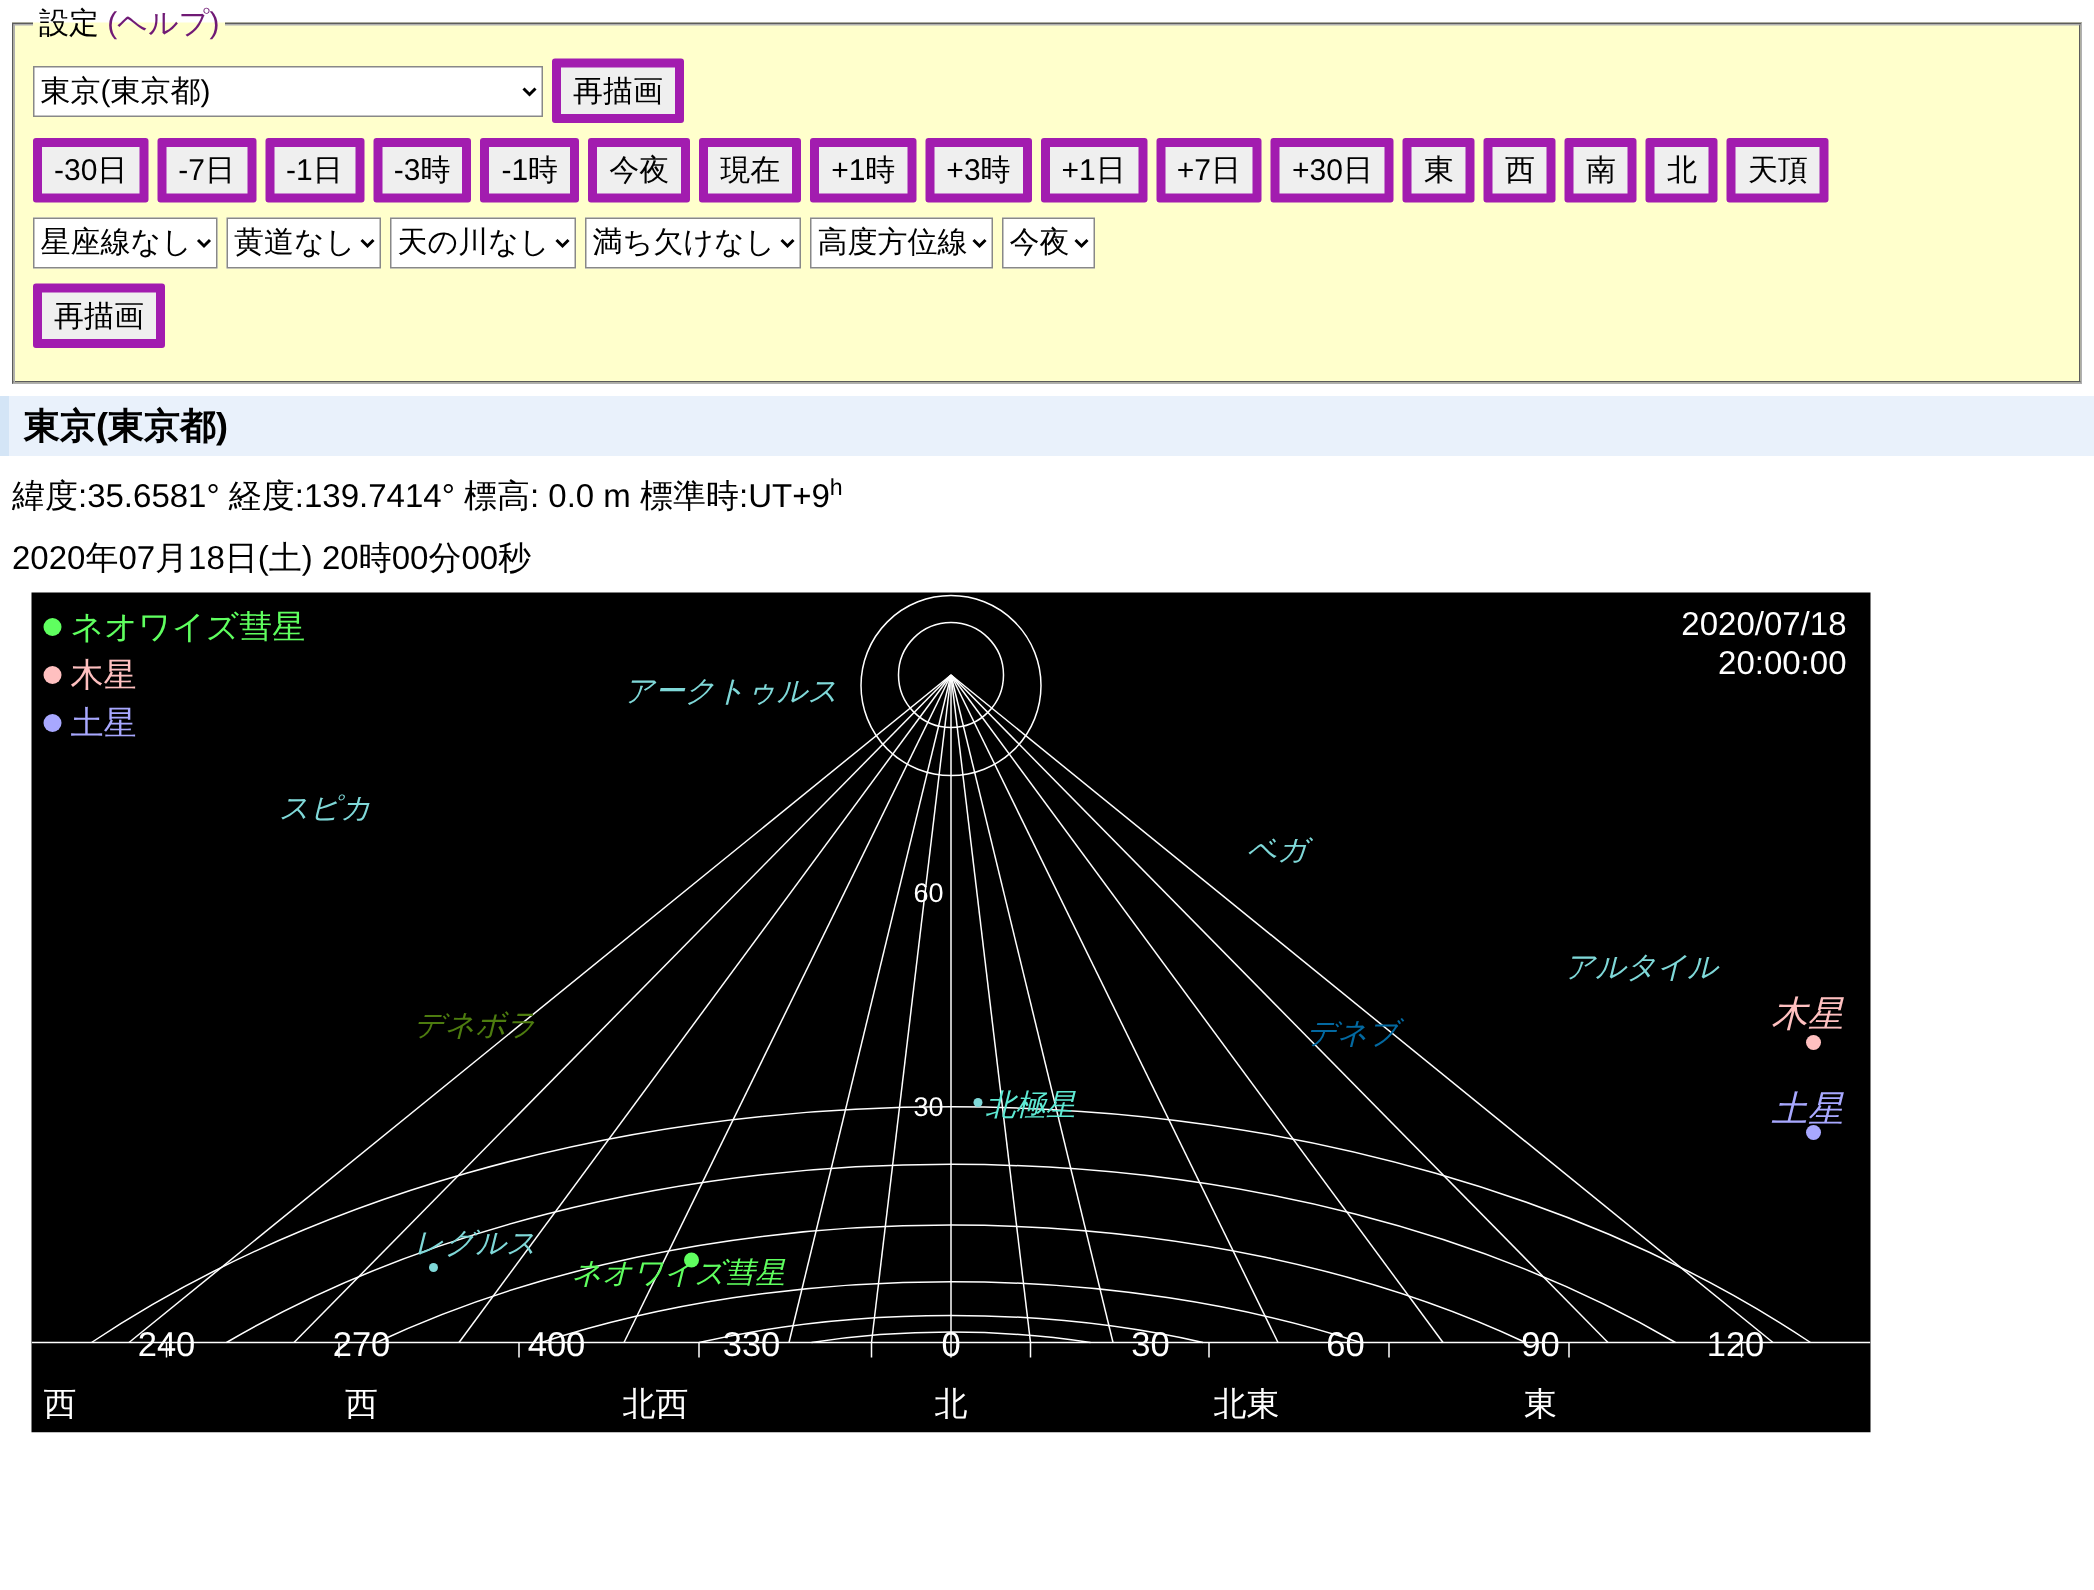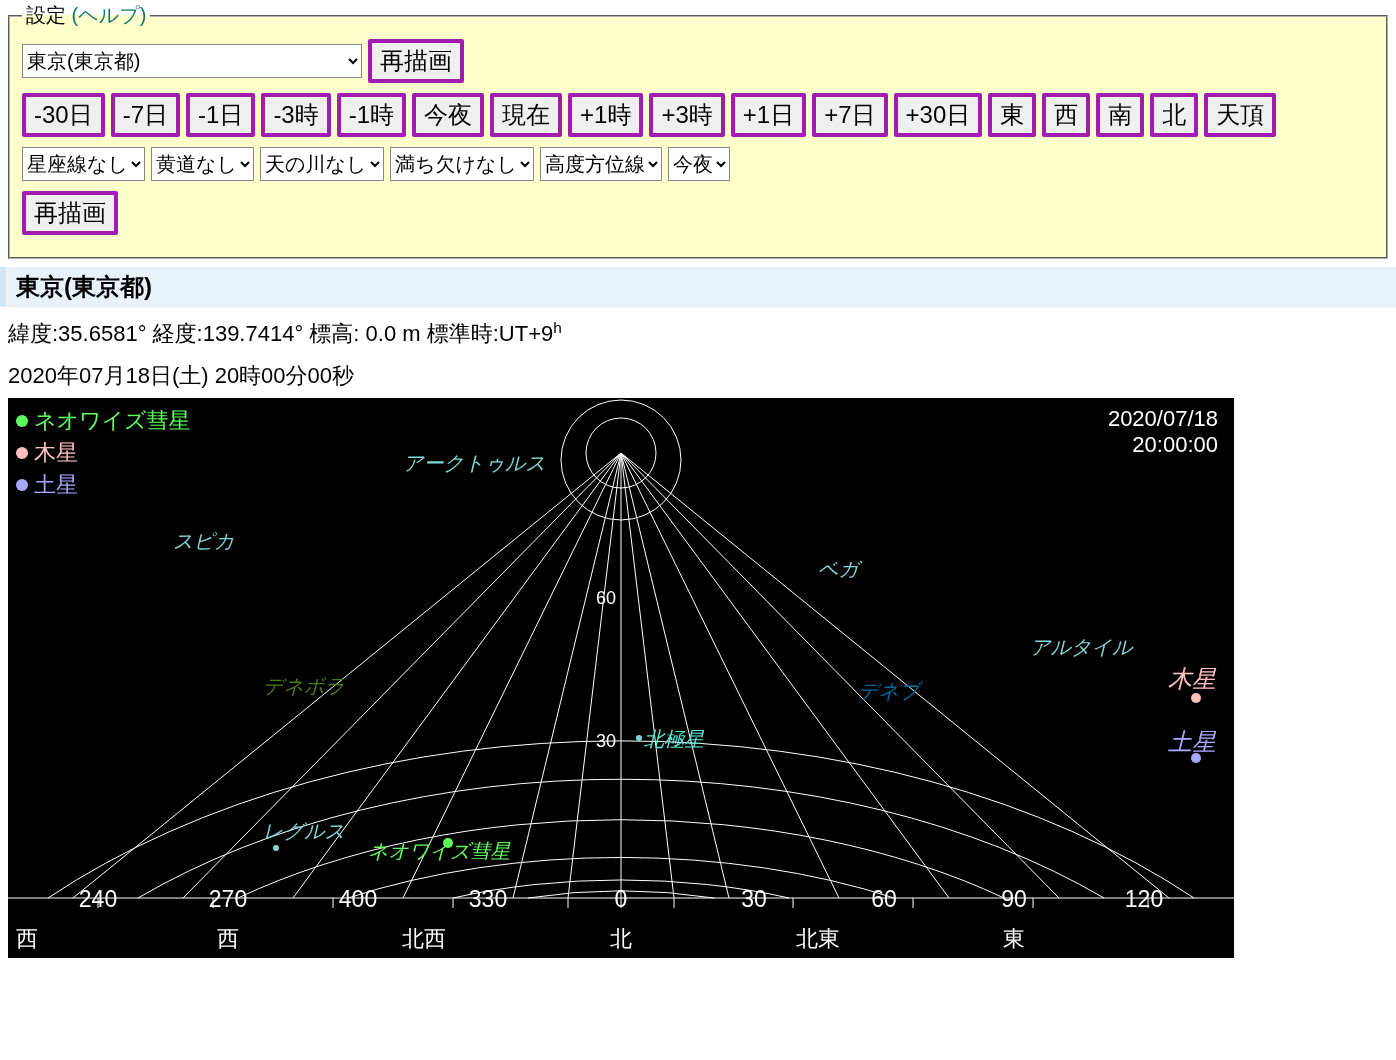--- a/index.html
+++ b/index.html
@@ -13,65 +13,65 @@
     background: #ffffcc;
     border: 2px groove #b0b0b0;
     margin: 2px 8px 8px 8px;
     padding: 10px 12px 12px 12px;
   }
   fieldset.settings legend {
     padding: 0 4px;
     font-size: 20px;
   }
   fieldset.settings legend a {
-    color: #0f766e;
+    color: #701a75;
     text-decoration: none;
   }
   .row {
     display: flex;
     flex-wrap: wrap;
     gap: 6px;
     align-items: center;
     margin-bottom: 10px;
   }
   select {
     font-size: 20px;
     height: 34px;
     background: #fff;
     border: 1px solid #888;
   }
   .loc-select {
     width: 340px;
   }
   button.ctl {
-    font-size: 24px;
+    font-size: 20px;
     padding: 2px 8px;
     background: #efefef;
-    border: 4px solid #a21caf;
+    border: 6px solid #a21caf;
     border-radius: 2px;
     cursor: pointer;
   }
   .title-bar {
     background: #e9f1fb;
     border-left: 6px solid #d4e5f6;
     padding: 4px 10px;
     font-size: 24px;
     font-weight: bold;
     margin: 4px 0 8px 0;
   }
   .meta {
     font-size: 22px;
     margin: 4px 8px 2px 8px;
     line-height: 1.7;
   }
   .meta sup {
     font-size: 0.7em;
   }
   .sky-wrap {
-    margin: 4px 8px 0 8px;
+    margin: 4px 8px 0 21px;
   }
   .sky {
     width: 1226px;
     height: 560px; 
     background: #000;
     position: relative;
     overflow: hidden;
     font-family: Arial, sans-serif;
   }
   .sky .legend {

